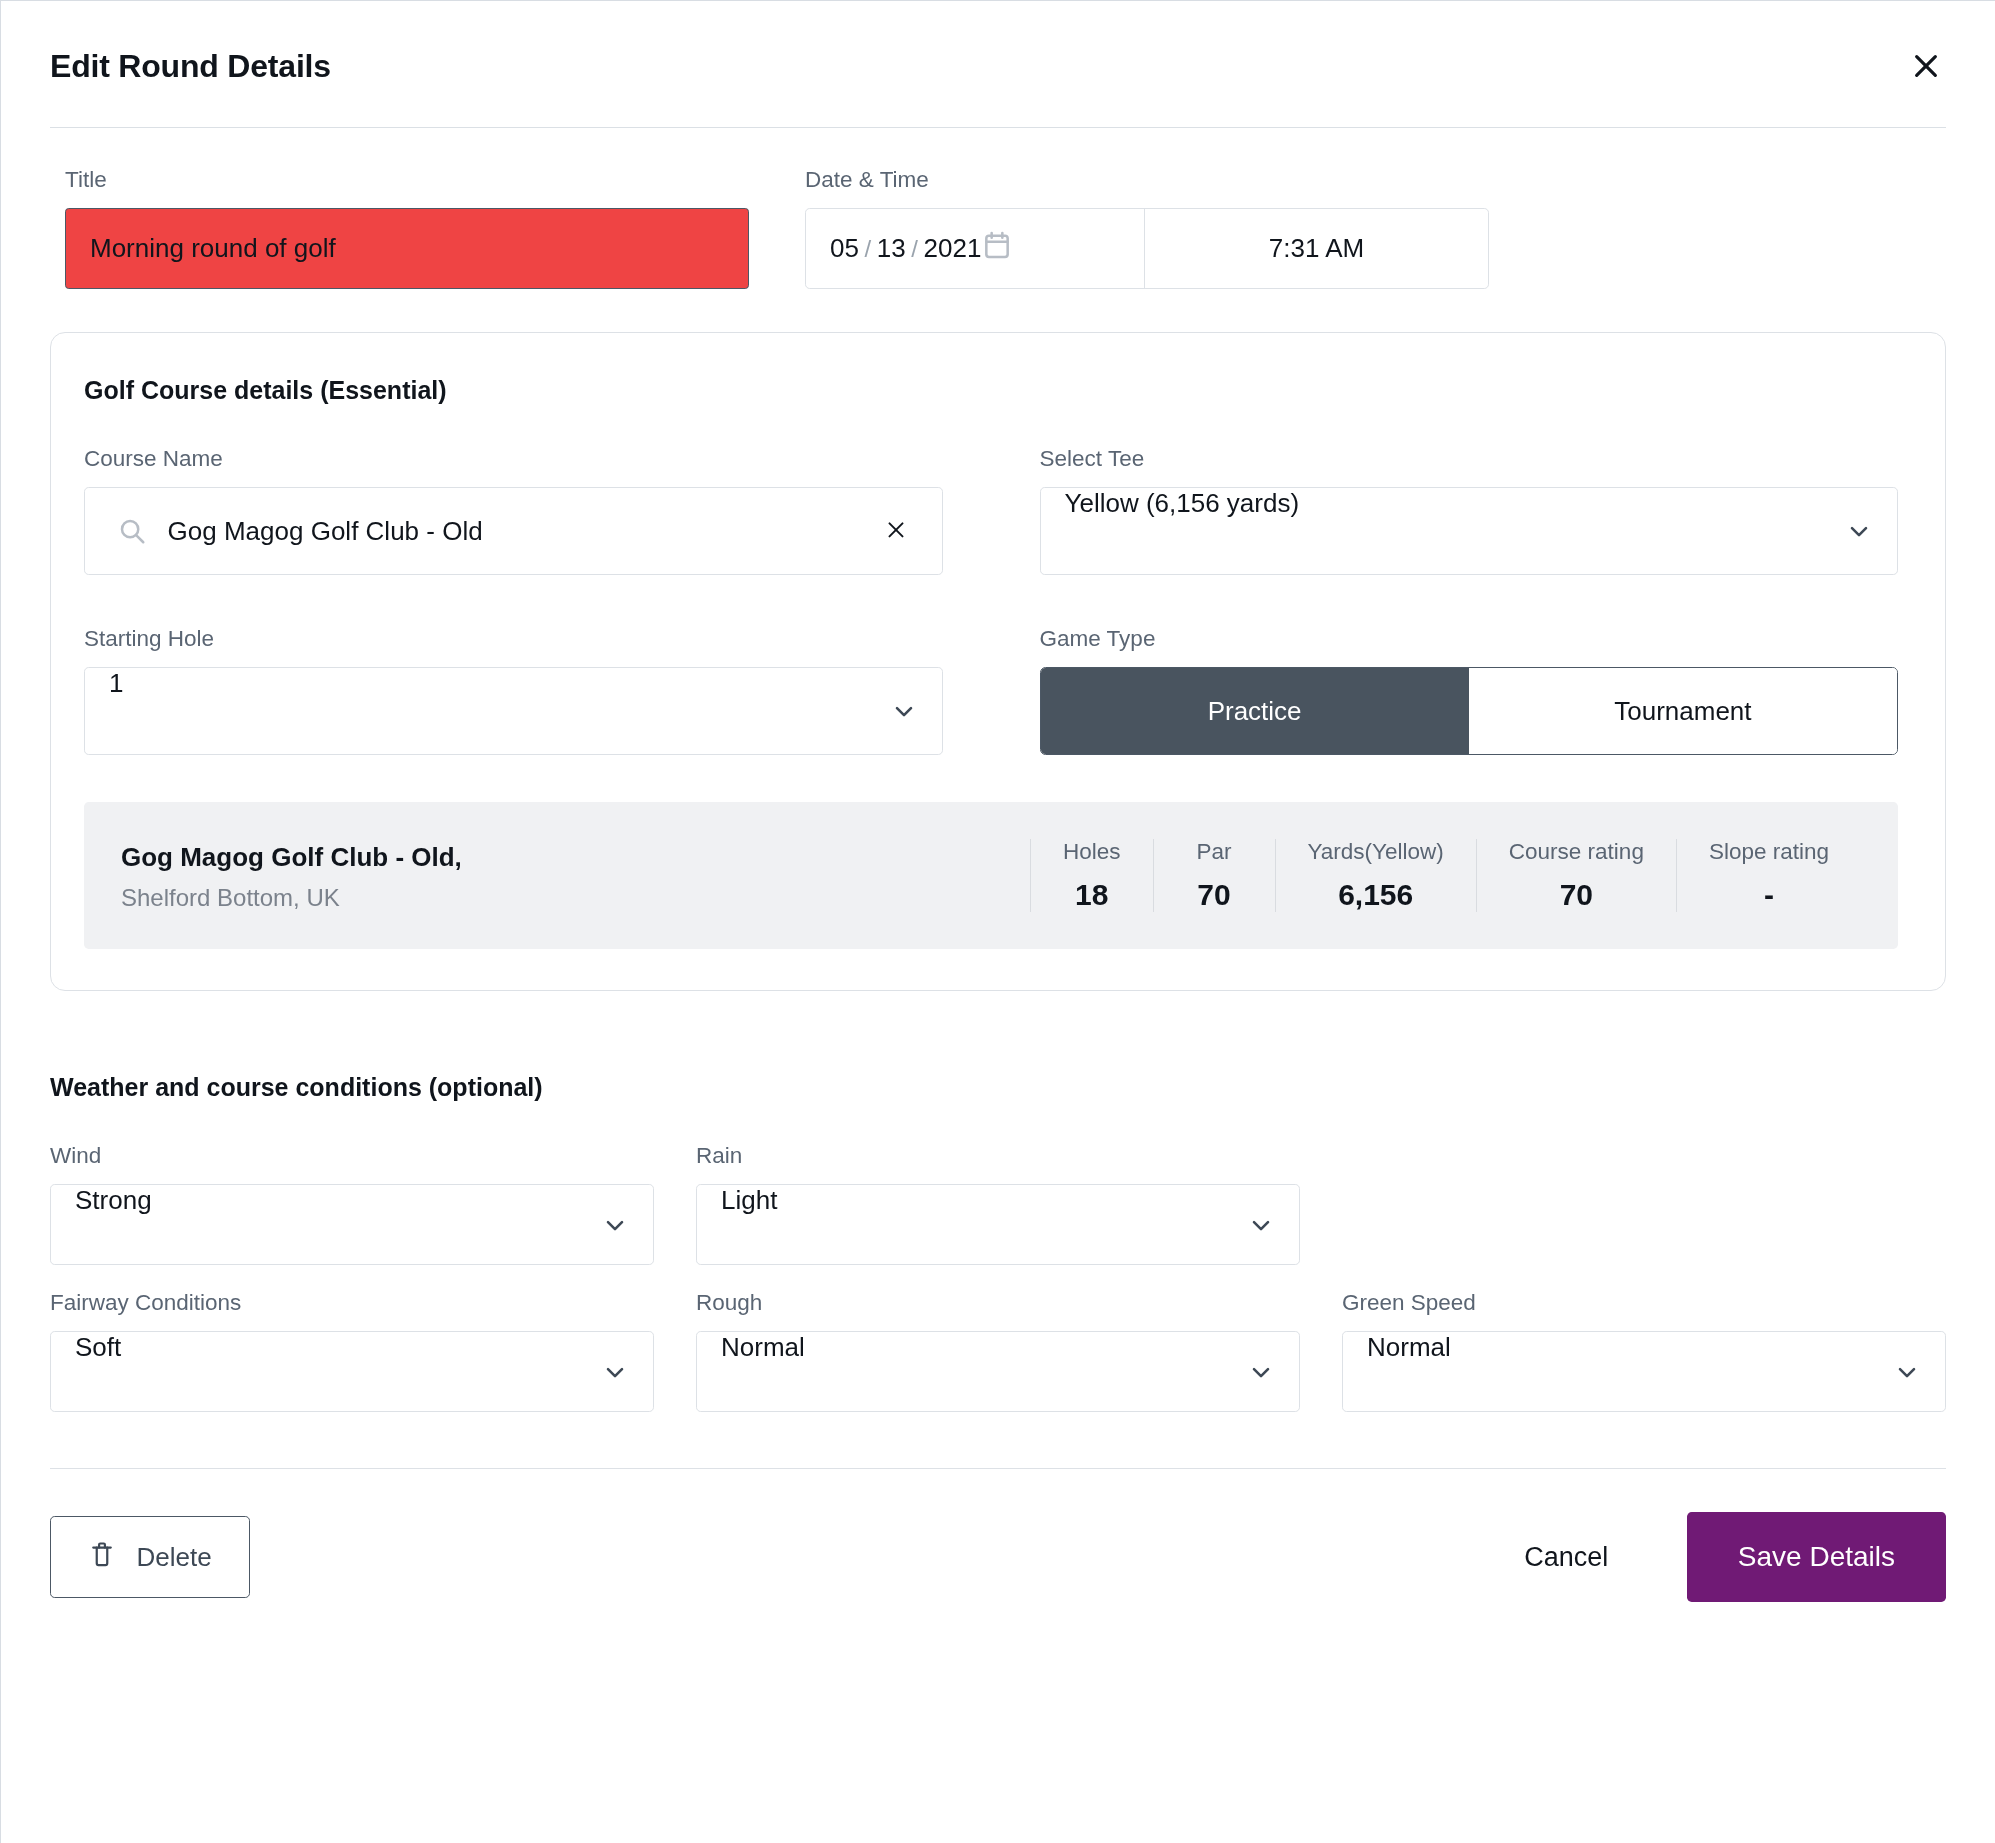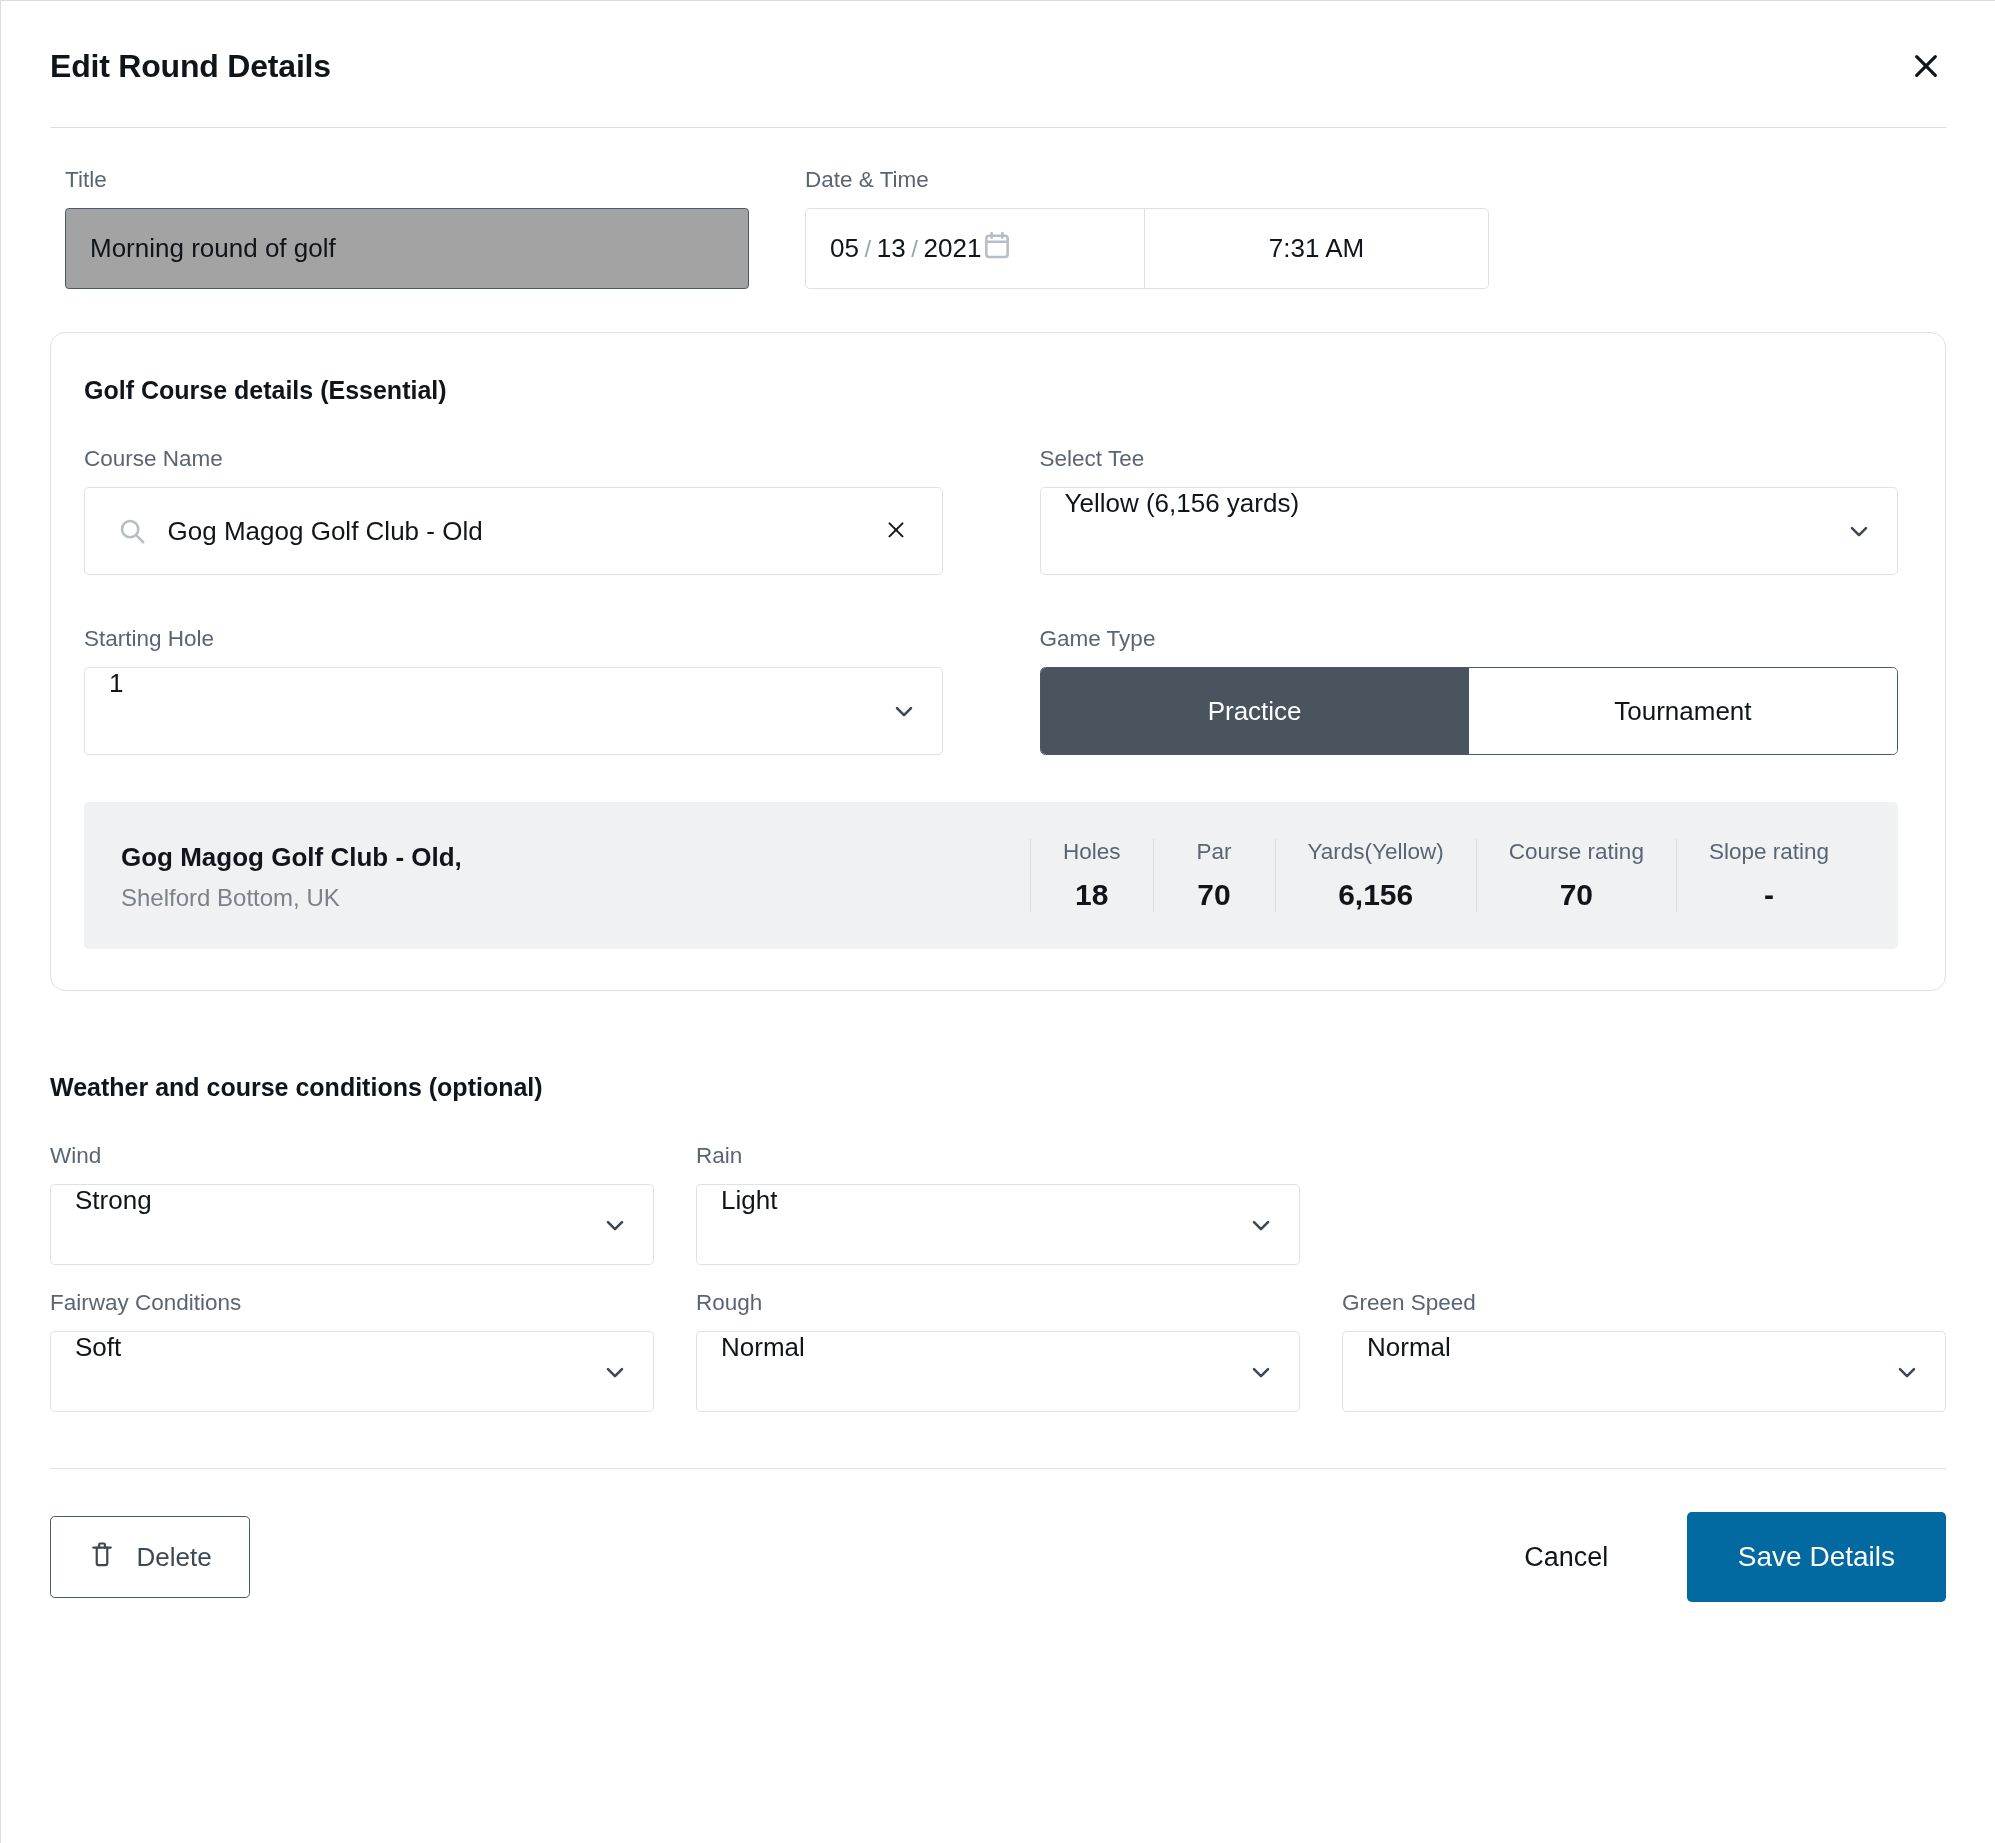--- a/index.html
+++ b/index.html
@@ -59,21 +59,21 @@
     font-size: 22.5px;
     color: #5a6573;
     margin-bottom: 15px;
     display: block;
   }
   .text-input {
     width: 100%;
     height: 81px;
     border: 1.9px solid #4c5865;
     border-radius: 3.7px;
-    background: #a3a3a3;
+    background: #ef4444;
     font-size: 26px;
     color: #10151c;
     padding: 0 24px;
     font-family: "Liberation Sans", sans-serif;
     display: flex;
     align-items: center;
   }
   .select-box {
     position: relative;
     width: 100%;
@@ -311,21 +311,21 @@
     color: #10151c;
     cursor: pointer;
     padding: 9.4px 22.5px;
     font-family: "Liberation Sans", sans-serif;
   }
   .save-btn {
     height: 90px;
     padding: 0 51px;
     border: none;
     border-radius: 4.7px;
-    background: #0369a1;
+    background: #701a75;
     color: #ffffff;
     font-size: 28px;
     cursor: pointer;
     font-family: "Liberation Sans", sans-serif;
   }
 </style>
 </head>
 <body>
 
 <div class="modal">

